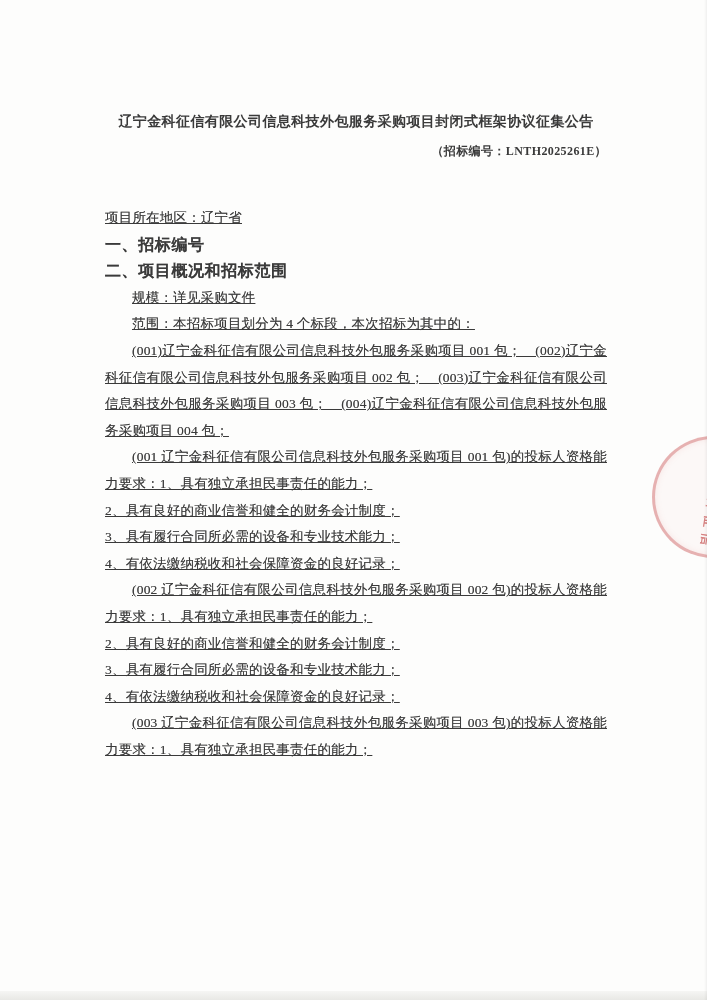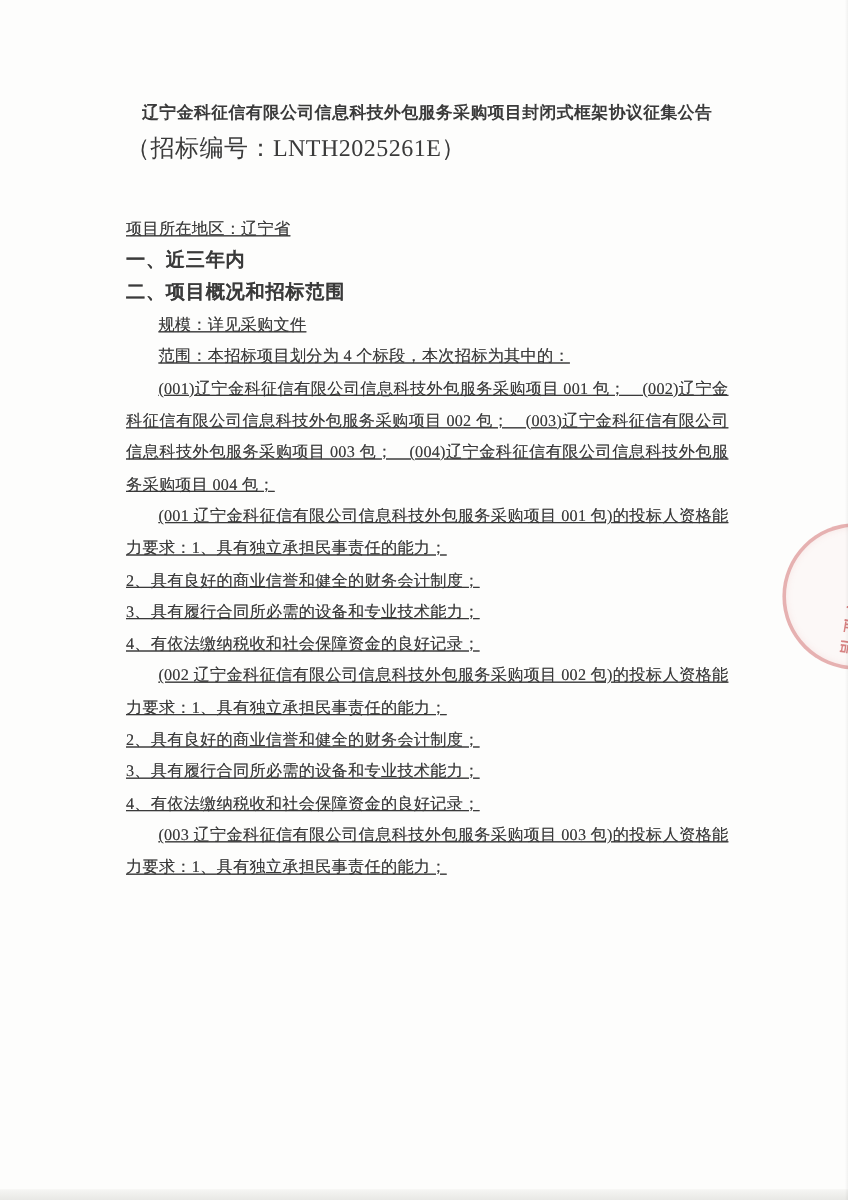--- a/index.html
+++ b/index.html
@@ -4,27 +4,27 @@
 <style>
   html,body{margin:0;padding:0;background:#fdfdfc;}
   .page{
     position:relative;
     width:707px;height:1000px;
     background:#fdfdfc;
     overflow:hidden;
     font-family:"Liberation Serif","DejaVu Serif",serif;
     color:#3a3a3a;
   }
-  .doc{padding:85px 100px 0 105px;}
+  .doc{padding:112px 100px 0 105px;}
   .doc-title{
     font-size:14px;font-weight:bold;text-align:center;
     margin:0 0 9px 0;line-height:20px;letter-spacing:0.4px;
   }
   .subtitle{
-    font-size:20px;font-weight:normal;text-align:left;
+    font-size:12px;font-weight:bold;text-align:right;
     margin:0 0 44px 0;line-height:20px;letter-spacing:0.4px;
   }
   .doc p.body-line{
     margin:0;font-size:13.5px;line-height:26.6px;
     text-align:justify;letter-spacing:0.2px;
     text-shadow:0 0 0.4px rgba(58,58,58,0.55);
     text-decoration:underline;
   }
   .doc h2.sec-heading{
     font-size:16px;font-weight:bold;margin:0;
@@ -62,21 +62,21 @@
 <body>
 
 <div class="page">
   <div class="doc">
 
     <h1 class="doc-title">辽宁金科征信有限公司信息科技外包服务采购项目封闭式框架协议征集公告</h1>
     <p class="subtitle">（招标编号：LNTH2025261E）</p>
 
     <p class="body-line">项目所在地区：辽宁省</p>
 
-    <h2 class="sec-heading">一、近三年内</h2>
+    <h2 class="sec-heading">一、招标编号</h2>
 
     <h2 class="sec-heading">二、项目概况和招标范围</h2>
     <p class="body-line indent">规模：详见采购文件</p>
     <p class="body-line indent">范围：本招标项目划分为 4 个标段，本次招标为其中的：</p>
     <p class="body-line indent">(001)辽宁金科征信有限公司信息科技外包服务采购项目 001 包；　(002)辽宁金科征信有限公司信息科技外包服务采购项目 002 包；　(003)辽宁金科征信有限公司信息科技外包服务采购项目 003 包；　(004)辽宁金科征信有限公司信息科技外包服务采购项目 004 包；</p>
 
 
     <p class="body-line indent">(001 辽宁金科征信有限公司信息科技外包服务采购项目 001 包)的投标人资格能力要求：1、具有独立承担民事责任的能力；</p>
     <p class="body-line">2、具有良好的商业信誉和健全的财务会计制度；</p>
     <p class="body-line">3、具有履行合同所必需的设备和专业技术能力；</p>

